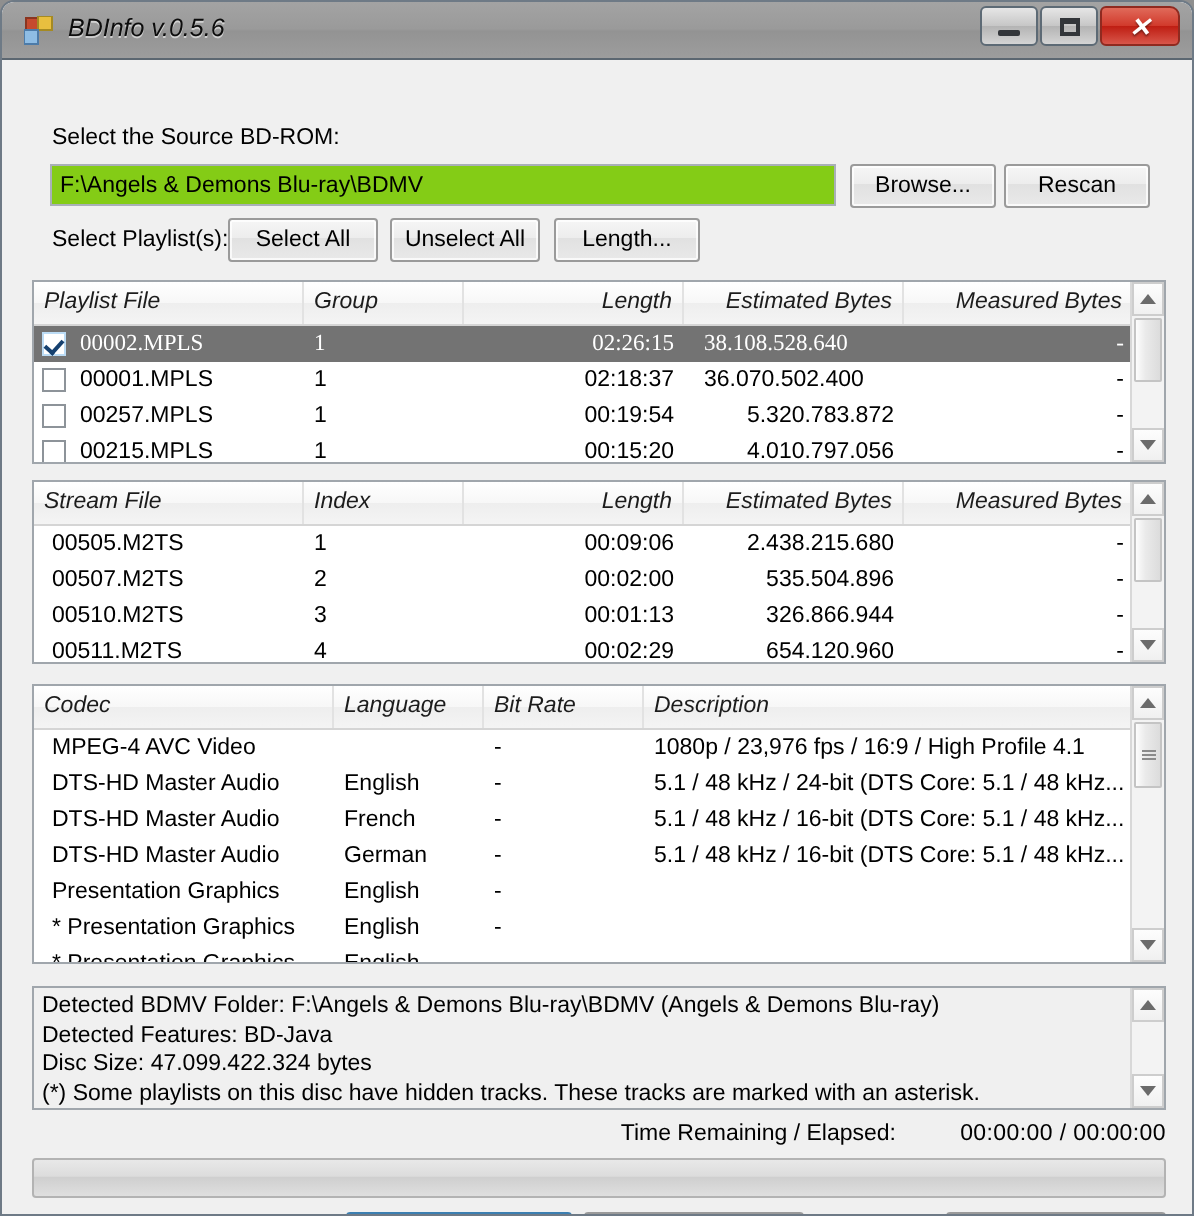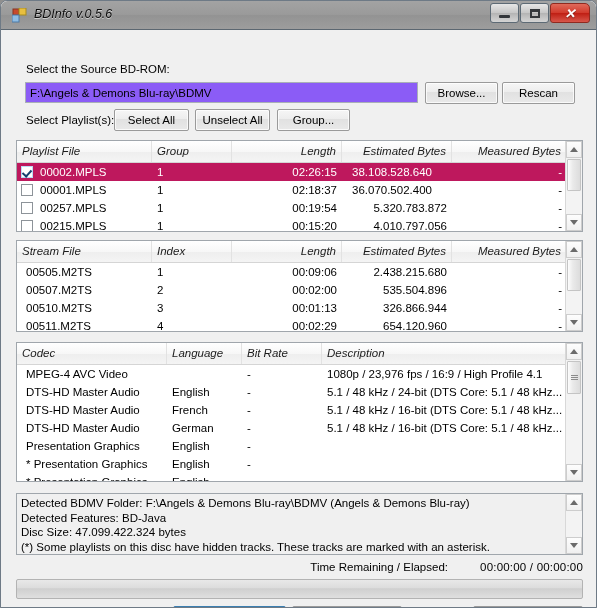--- a/index.html
+++ b/index.html
@@ -55,21 +55,21 @@
 
   
   #client{position:absolute;left:0;top:29px;width:597px;height:579px;background:#f0f0f0;}
 
   .lbl{position:absolute;white-space:nowrap;font-size:11.5px;color:#000;}
 
   
   #src-input{
     position:absolute;left:24px;top:52px;width:393px;height:21px;
     box-sizing:border-box;
-    background:#8b5cf6;border:1px solid #a9b0b7;
+    background:#84cc16;border:1px solid #a9b0b7;
     font-family:"Liberation Sans",sans-serif;font-size:11.5px;color:#000;
     padding:2px 4px;outline:none;
   }
 
   
   .btn{
     position:absolute;box-sizing:border-box;height:22px;
     background:linear-gradient(to bottom,#f6f6f6 0%,#ededed 45%,#e1e1e1 46%,#e9e9e9 100%);
     border:1px solid #9a9a9a;border-radius:2px;
     font-family:"Liberation Sans",sans-serif;font-size:11.5px;color:#000;
@@ -107,21 +107,21 @@
   .lv-head .col{
     position:absolute;top:0;height:21px;line-height:21px;
     box-sizing:border-box;
     border-right:1px solid #e2e2e2;
     font-size:11.5px;color:#1c1c1c;
     padding:0 5px;white-space:nowrap;overflow:hidden;
   }
   .lv-head .col.r{text-align:right;}
   .lv-body{position:relative;}
   .row{position:relative;height:18px;white-space:nowrap;}
-  .row.sel{background:#be185d;color:#fff;}
+  .row.sel{background:#737373;color:#fff;font-family:Liberation Serif, serif;}
   .cell{
     position:absolute;top:0;height:18px;line-height:18px;
     box-sizing:border-box;padding:0 5px;font-size:11.5px;
     white-space:nowrap;overflow:hidden;
   }
   .cell.r{text-align:right;}
   .cbx{
     position:absolute;left:4px;top:3px;width:12px;height:12px;box-sizing:border-box;
     background:#fff;border:1px solid #8d9399;
   }
@@ -226,21 +226,21 @@
     </div>
 
     <span class="lbl" style="left:25px;top:84px;">Select Playlist(s):</span>
     <div class="btn" id="btn-selectall">
       <span>Select All</span>
     </div>
     <div class="btn" id="btn-unselectall">
       <span>Unselect All</span>
     </div>
     <div class="btn" id="btn-custom">
-      <span>Group...</span>
+      <span>Length...</span>
     </div>
 
     <div class="listview" id="lv-playlist">
       <div class="lv-head">
         <div class="col" style="left:0px;width:135px;">Playlist File</div>
         <div class="col" style="left:135px;width:80px;">Group</div>
         <div class="col r" style="left:215px;width:110px;">Length</div>
         <div class="col r" style="left:325px;width:110px;">Estimated Bytes</div>
         <div class="col r" style="left:435px;width:115px;">Measured Bytes</div>
       </div>

